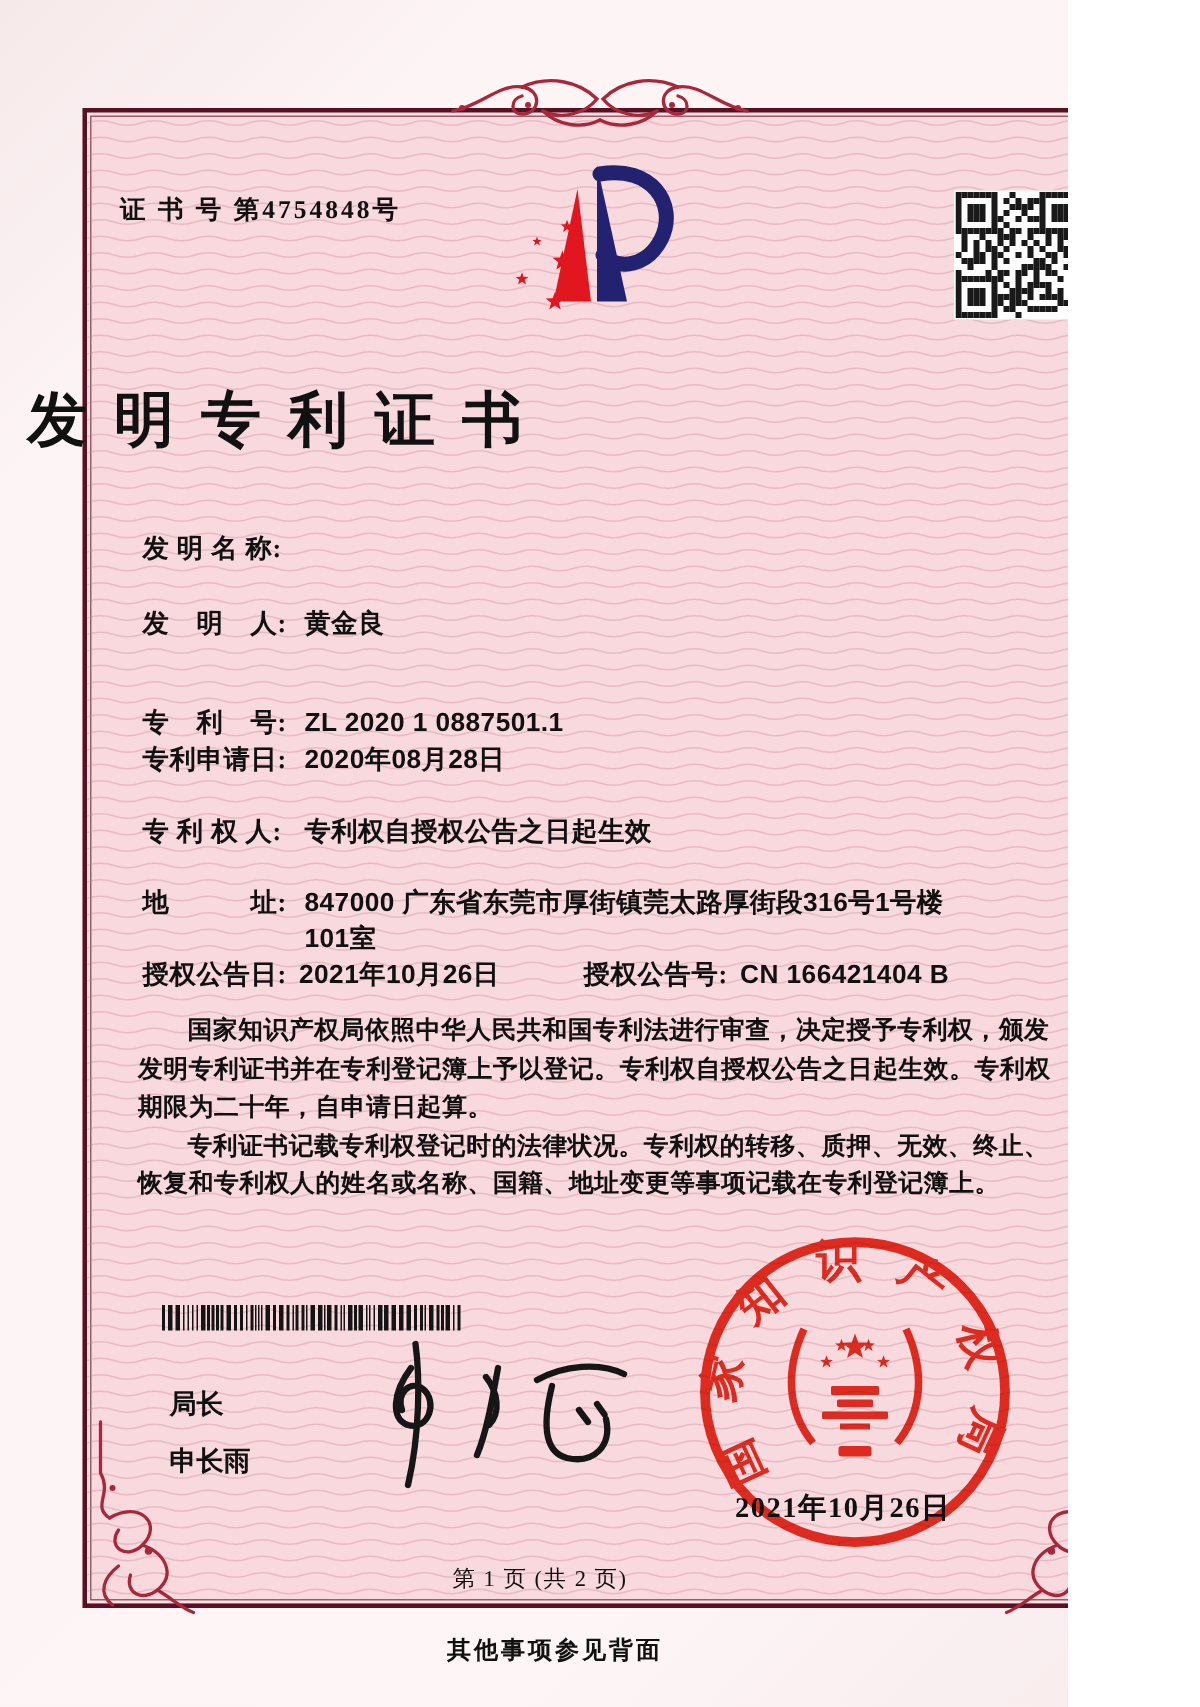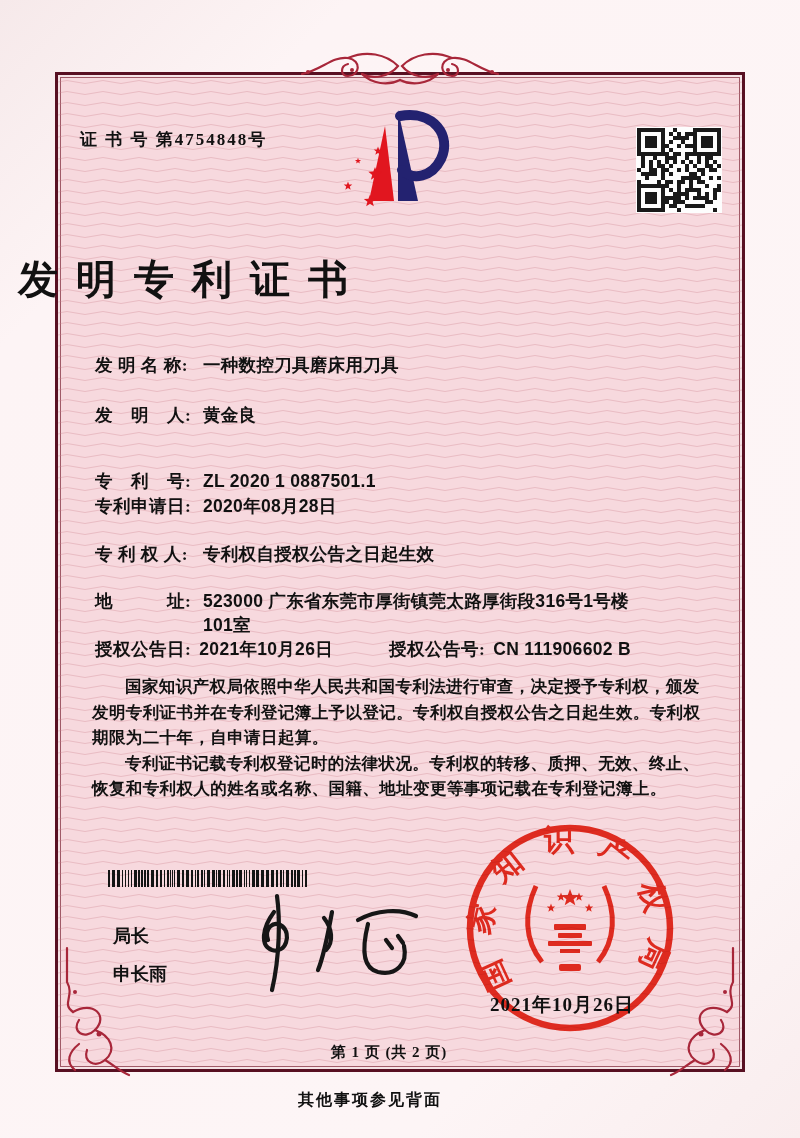--- a/index.html
+++ b/index.html
@@ -1,18 +1,18 @@
 <!DOCTYPE html>
 <html><head>
 <meta charset="utf-8">
 <style>
   * { margin:0; padding:0; box-sizing:border-box; }
   body { background:#ffffff; font-family:"Liberation Serif", serif; }
   .page {
-    position:relative; width:800px; height:1138px; overflow:hidden;
+    position:relative; width:712px; height:1138px; overflow:hidden;
     background:linear-gradient(135deg,#f6e9ea 0%, #fdf4f5 18%, #fdf5f6 80%, #f9edee 100%);
     color:#111;
   }
   
   .frame {
     position:absolute; left:55px; top:72px; width:690px; height:1000px;
     border:3px solid #581022;
     box-shadow: inset 0 0 0 2px #f5e3e6, inset 0 0 0 3px #a05a67;
     background:#f7d9de;
   }
@@ -41,21 +41,21 @@
                font-size:16.5px; font-weight:700; line-height:1.55; letter-spacing:0.4px; }
   .body-text p { text-indent:2em; }
   
   .barcode { position:absolute; left:108px; top:870px; }
   .signer-title { position:absolute; left:113px; top:924px; font-size:18px; font-weight:700; }
   .signer-name  { position:absolute; left:113px; top:962px; font-size:18px; font-weight:700; }
   .signature { position:absolute; left:228px; top:884px; }
   .sig-stroke { fill:none; stroke:#161616; stroke-width:4.2; stroke-linecap:round; stroke-linejoin:round; }
   .seal { position:absolute; left:458px; top:818px; mix-blend-mode:multiply; opacity:0.95; }
   .seal-date { position:absolute; left:490px; top:992px; font-size:19px; font-weight:700; letter-spacing:1px; color:#101010; }
-  .page-note { position:absolute; left:0; top:1043px; width:720px; text-align:center; font-size:15px; font-weight:700; letter-spacing:1px;margin-left:29px; }
+  .page-note { position:absolute; left:0; top:1043px; width:720px; text-align:center; font-size:15px; font-weight:400; letter-spacing:1px; }
   .back-note { position:absolute; left:298px; top:1090px; font-size:16px; font-weight:700; letter-spacing:2px; }
 </style>
 </head>
 <body>
 
 <div class="page">
 
   <div class="frame">
     <svg class="waves" id="waves" viewBox="0 0 684 994" preserveAspectRatio="none">
         <path d="M0,7 q9,-3 18,0 t18,0 t18,0 t18,0 t18,0 t18,0 t18,0 t18,0 t18,0 t18,0 t18,0 t18,0 t18,0 t18,0 t18,0 t18,0 t18,0 t18,0 t18,0 t18,0 t18,0 t18,0 t18,0 t18,0 t18,0 t18,0 t18,0 t18,0 t18,0 t18,0 t18,0 t18,0 t18,0 t18,0 t18,0 t18,0 t18,0 t18,0" fill="none" stroke="rgba(203,126,140,0.33)" stroke-width="1"></path>
@@ -423,50 +423,49 @@
       <rect x="20" y="80" width="4" height="4" fill="#191919"></rect>
       <rect x="24" y="80" width="4" height="4" fill="#191919"></rect>
       <rect x="40" y="80" width="4" height="4" fill="#191919"></rect>
       <rect x="76" y="80" width="4" height="4" fill="#191919"></rect>
     </svg>
 
   <div class="title">发明专利证书</div>
 
   <div class="f-row" style="top:354px">
     <span class="f-label">发 明 名 称:</span>
-    <span class="f-value">一种数控刀具磨床用刀具</span>
   </div>
   <div class="f-row" style="top:404px">
     <span class="f-label">发　明　人:</span>
     <span class="f-value">黄金良</span>
   </div>
   <div class="f-row" style="top:470px">
     <span class="f-label">专　利　号:</span>
     <span class="f-value">ZL 2020 1 0887501.1</span>
   </div>
   <div class="f-row" style="top:495px">
     <span class="f-label">专利申请日:</span>
     <span class="f-value">2020年08月28日</span>
   </div>
   <div class="f-row" style="top:543px">
     <span class="f-label">专 利 权 人:</span>
     <span class="f-value">专利权自授权公告之日起生效</span>
   </div>
   <div class="f-row" style="top:590px">
     <span class="f-label">地　　　址:</span>
-    <span class="f-value addr">523000 广东省东莞市厚街镇莞太路厚街段316号1号楼101室</span>
+    <span class="f-value addr">847000 广东省东莞市厚街镇莞太路厚街段316号1号楼101室</span>
   </div>
   <div class="f-row" style="top:638px">
     <span class="pair">
       <span class="f-label">授权公告日:</span>
       <span class="f-value">2021年10月26日</span>
     </span>
     <span class="pair">
       <span class="f-label">授权公告号:</span>
-      <span class="f-value">CN 111906602 B</span>
+      <span class="f-value">CN 166421404 B</span>
     </span>
   </div>
 
   <div class="body-text">
     <p>国家知识产权局依照中华人民共和国专利法进行审查，决定授予专利权，颁发发明专利证书并在专利登记簿上予以登记。专利权自授权公告之日起生效。专利权期限为二十年，自申请日起算。</p>
     <p>专利证书记载专利权登记时的法律状况。专利权的转移、质押、无效、终止、恢复和专利权人的姓名或名称、国籍、地址变更等事项记载在专利登记簿上。</p>
   </div>
 
   <svg class="barcode" id="barcode" width="200" height="18" viewBox="0 0 200 18">
       <rect x="0" y="0" width="2" height="17" fill="#141414"></rect>

